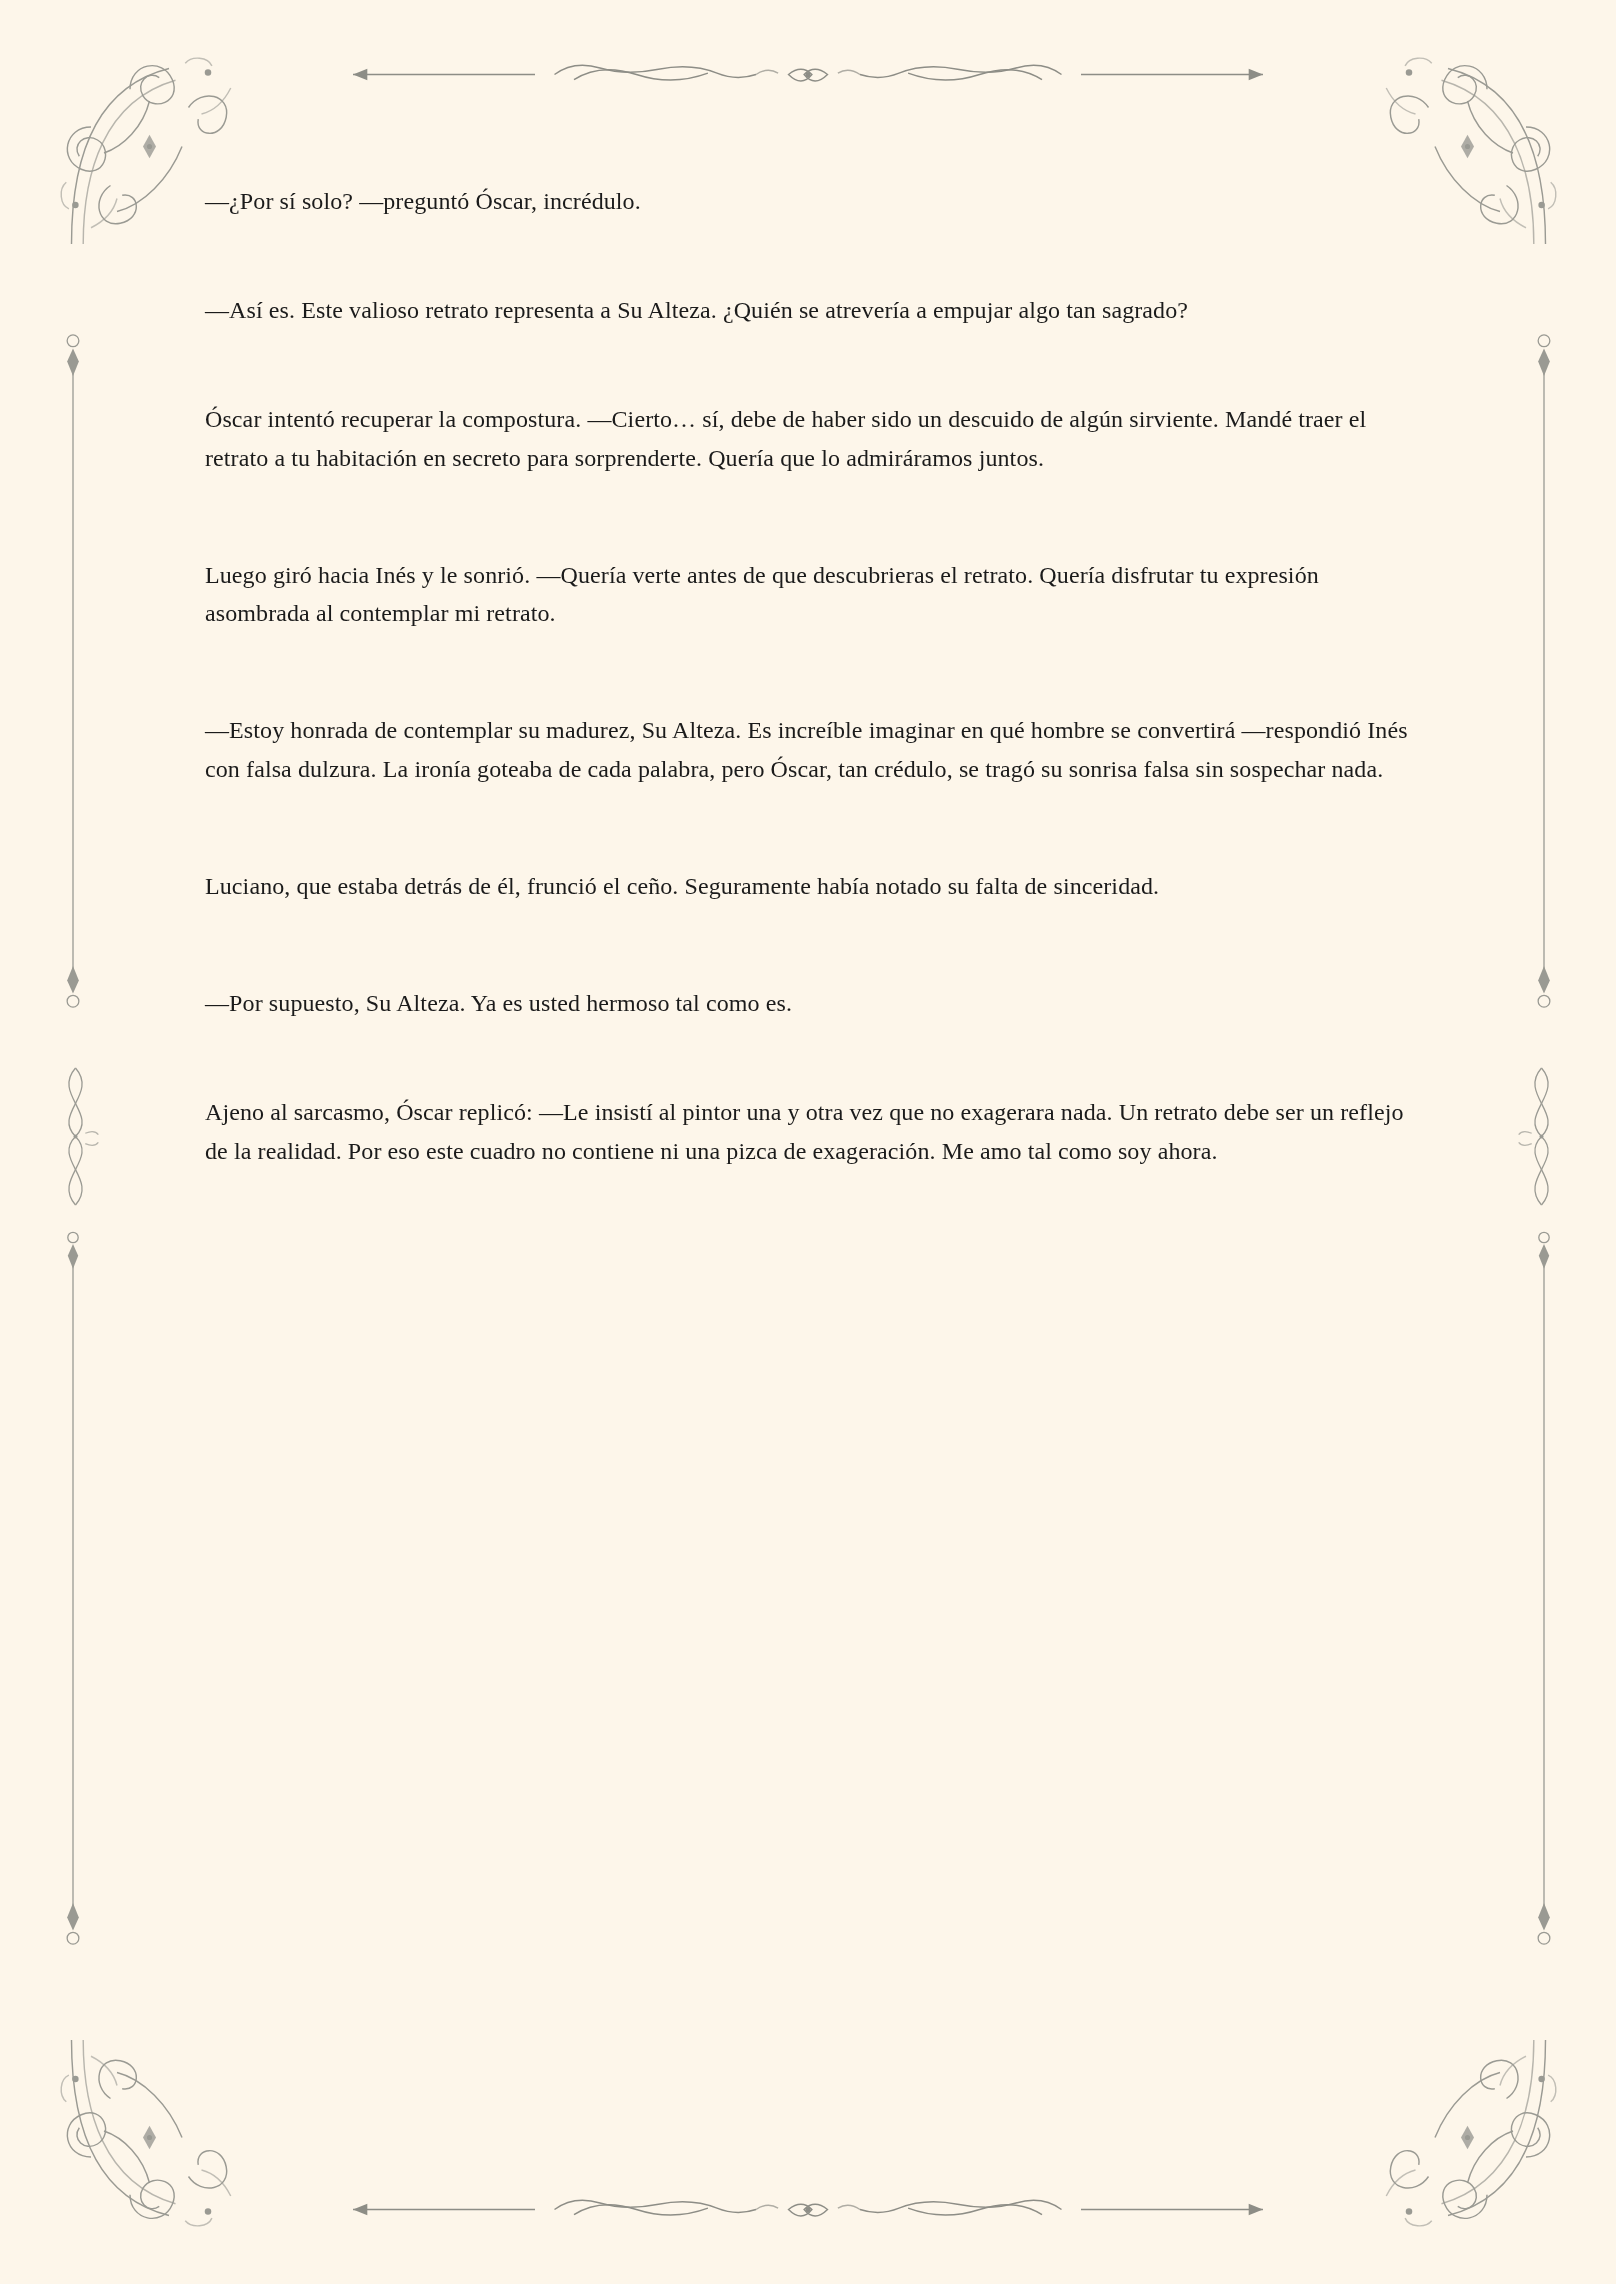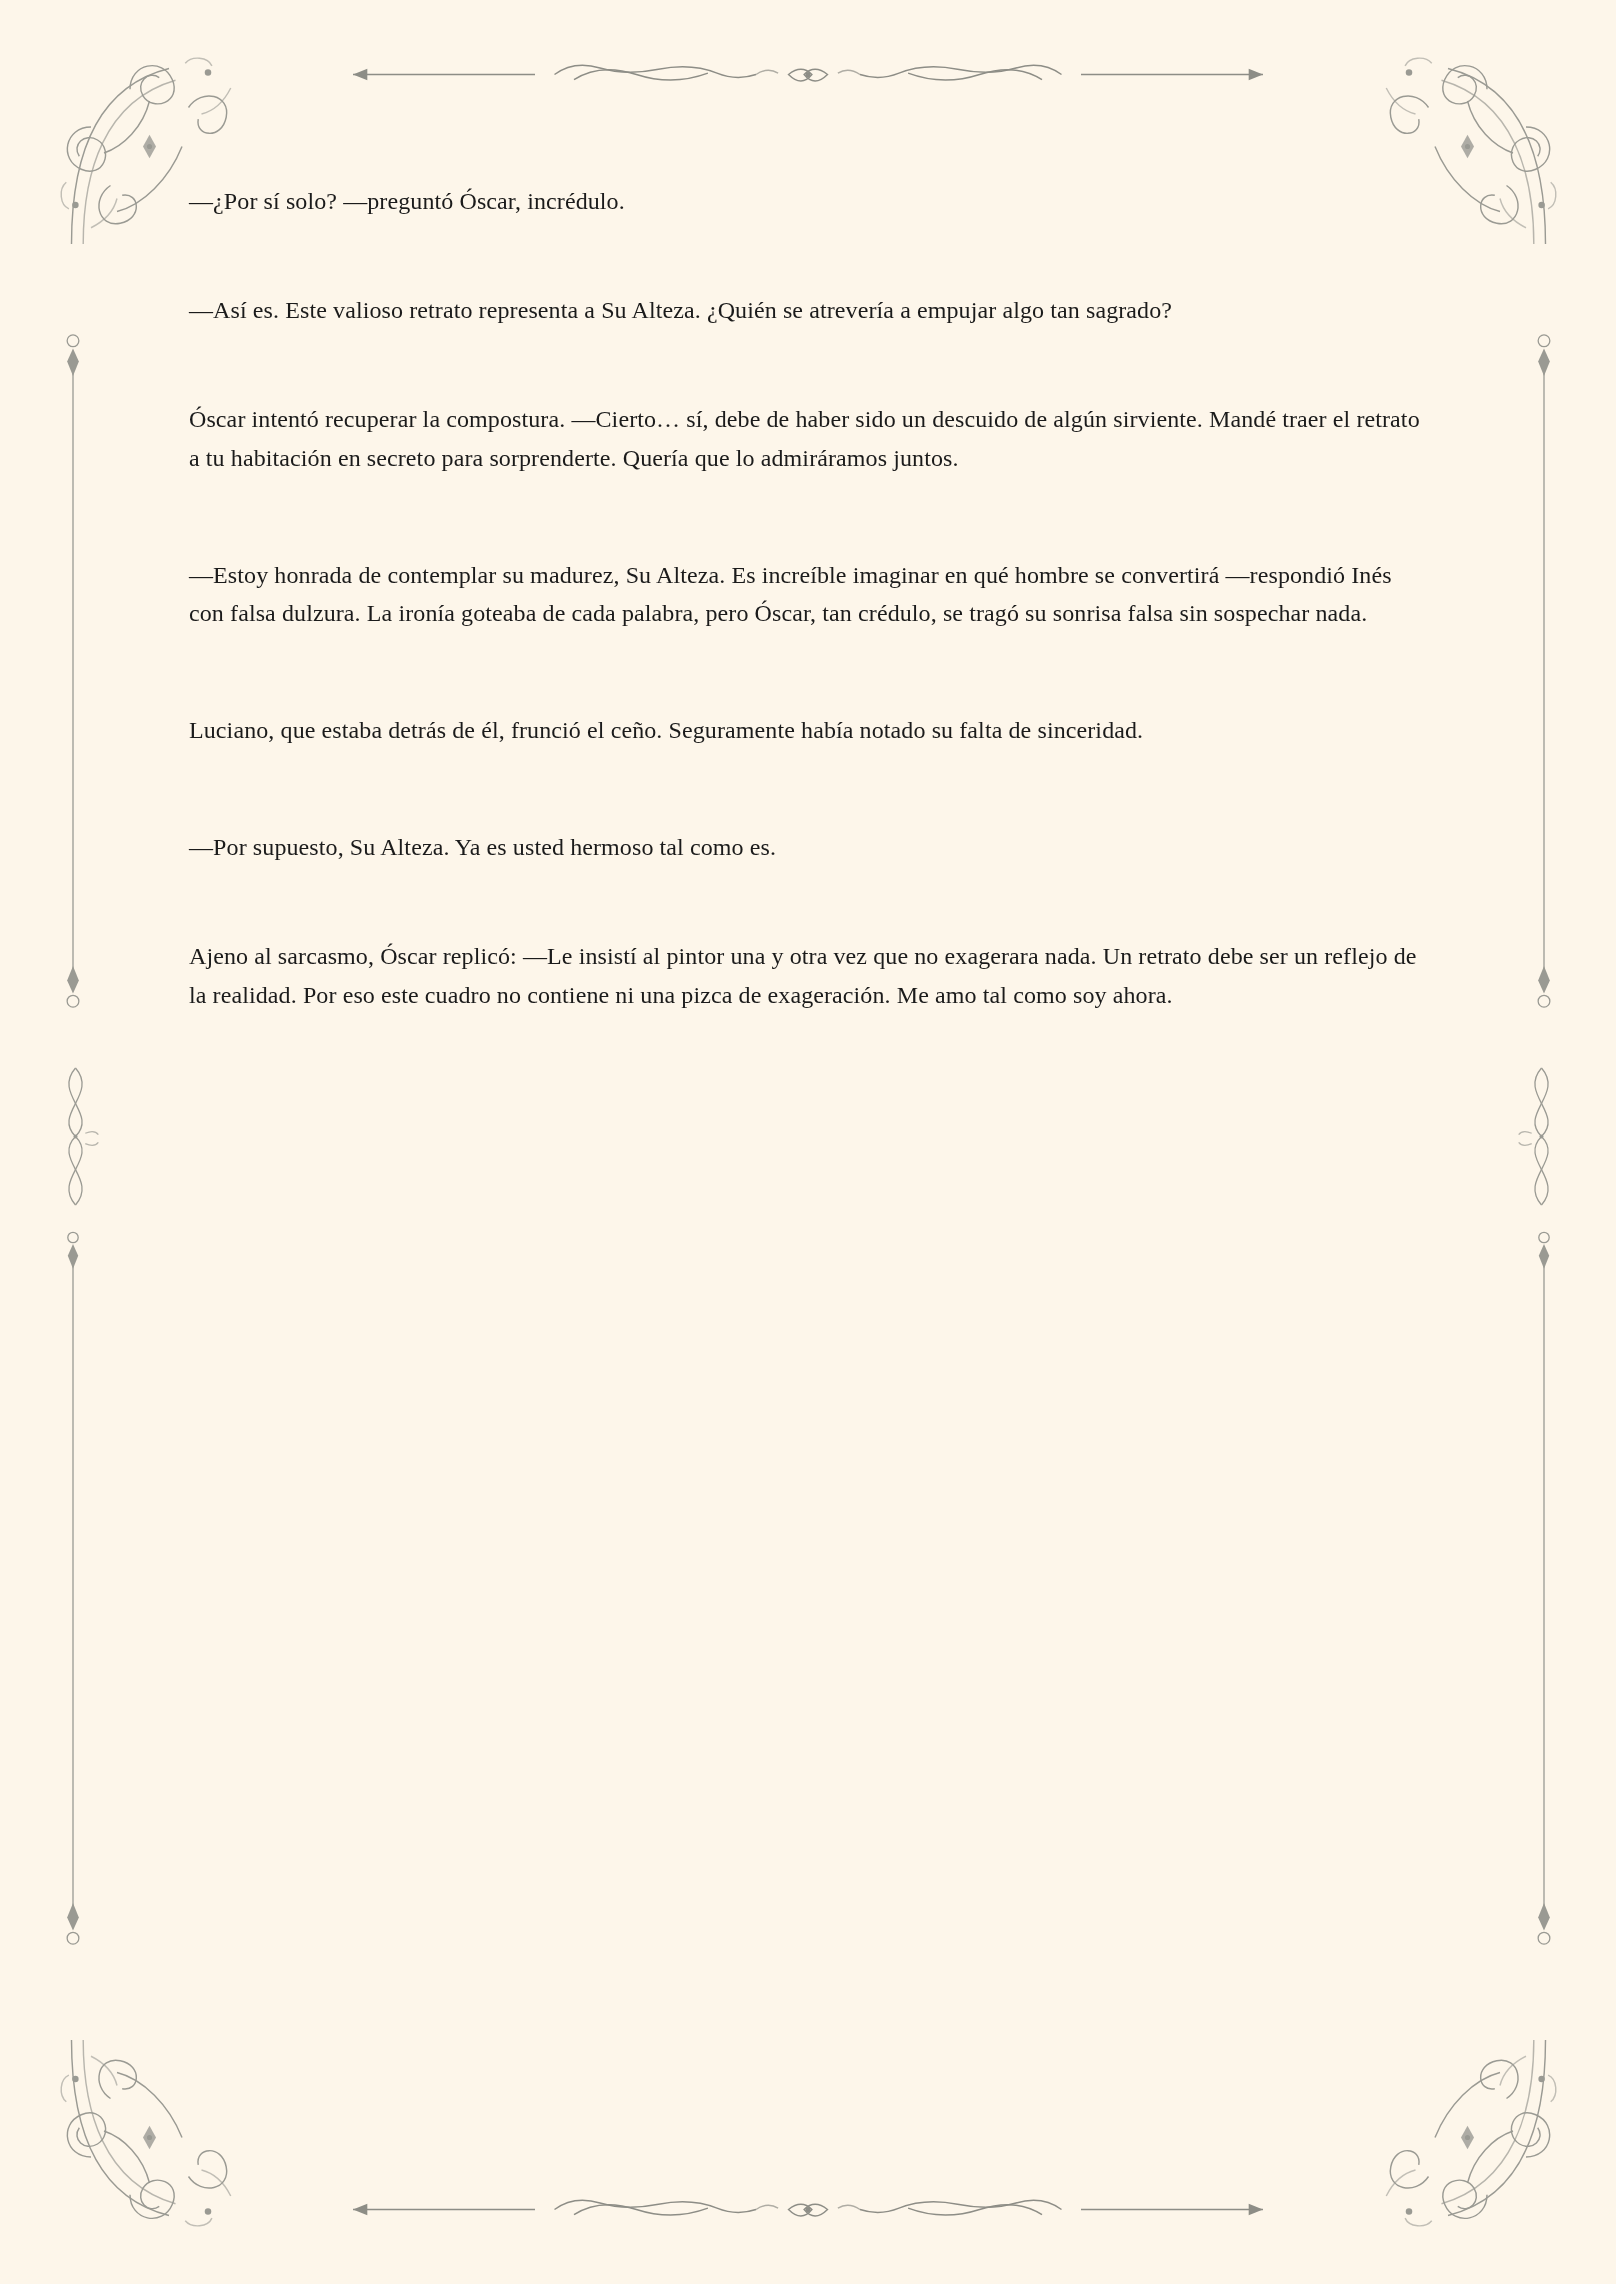--- a/index.html
+++ b/index.html
@@ -49,21 +49,21 @@
   
   .content {
     position: absolute;
     left: 189px;
     top: 182px;
     width: 1237px;
   }
   .para {
     font-size: 24px;
     line-height: 1.62;
-    margin: 0 0 70px 0;
+    margin: 0 0 70px 16px;
     text-align: left;
     letter-spacing: 0.1px;
   }
   .para:last-child { margin-bottom: 0; }
   .para.gap-lg { margin-bottom: 78px; }
 </style>
 </head>
 <body>
 
 <div class="page">
@@ -245,20 +245,21 @@
       <path d="M60 120 q14 -6 20 2" opacity=".7"></path>
       <path d="M60 136 q14 6 20 -2" opacity=".7"></path>
       <circle cx="45" cy="125" r="3" fill="#9a9a93" stroke="none"></circle>
     </svg>
   </div>
 
   <div class="content">
     <p class="para">—¿Por sí solo? —preguntó Óscar, incrédulo.</p>
     <p class="para">—Así es. Este valioso retrato representa a Su Alteza. ¿Quién se atrevería a empujar algo tan sagrado?</p>
     <p class="para gap-lg">Óscar intentó recuperar la compostura. —Cierto… sí, debe de haber sido un descuido de algún sirviente. Mandé traer el retrato a tu habitación en secreto para sorprenderte. Quería que lo admiráramos juntos.</p>
+    <p class="para gap-lg">Luego giró hacia Inés y le sonrió. —Quería verte antes de que descubrieras el retrato. Quería disfrutar tu expresión asombrada al contemplar mi retrato.</p>
     <p class="para gap-lg">—Estoy honrada de contemplar su madurez, Su Alteza. Es increíble imaginar en qué hombre se convertirá —respondió Inés con falsa dulzura. La ironía goteaba de cada palabra, pero Óscar, tan crédulo, se tragó su sonrisa falsa sin sospechar nada.</p>
     <p class="para gap-lg">Luciano, que estaba detrás de él, frunció el ceño. Seguramente había notado su falta de sinceridad.</p>
     <p class="para">—Por supuesto, Su Alteza. Ya es usted hermoso tal como es.</p>
     <p class="para gap-lg">Ajeno al sarcasmo, Óscar replicó: —Le insistí al pintor una y otra vez que no exagerara nada. Un retrato debe ser un reflejo de la realidad. Por eso este cuadro no contiene ni una pizca de exageración. Me amo tal como soy ahora.</p>
   </div>
 
 </div>
 
 
 </body></html>

